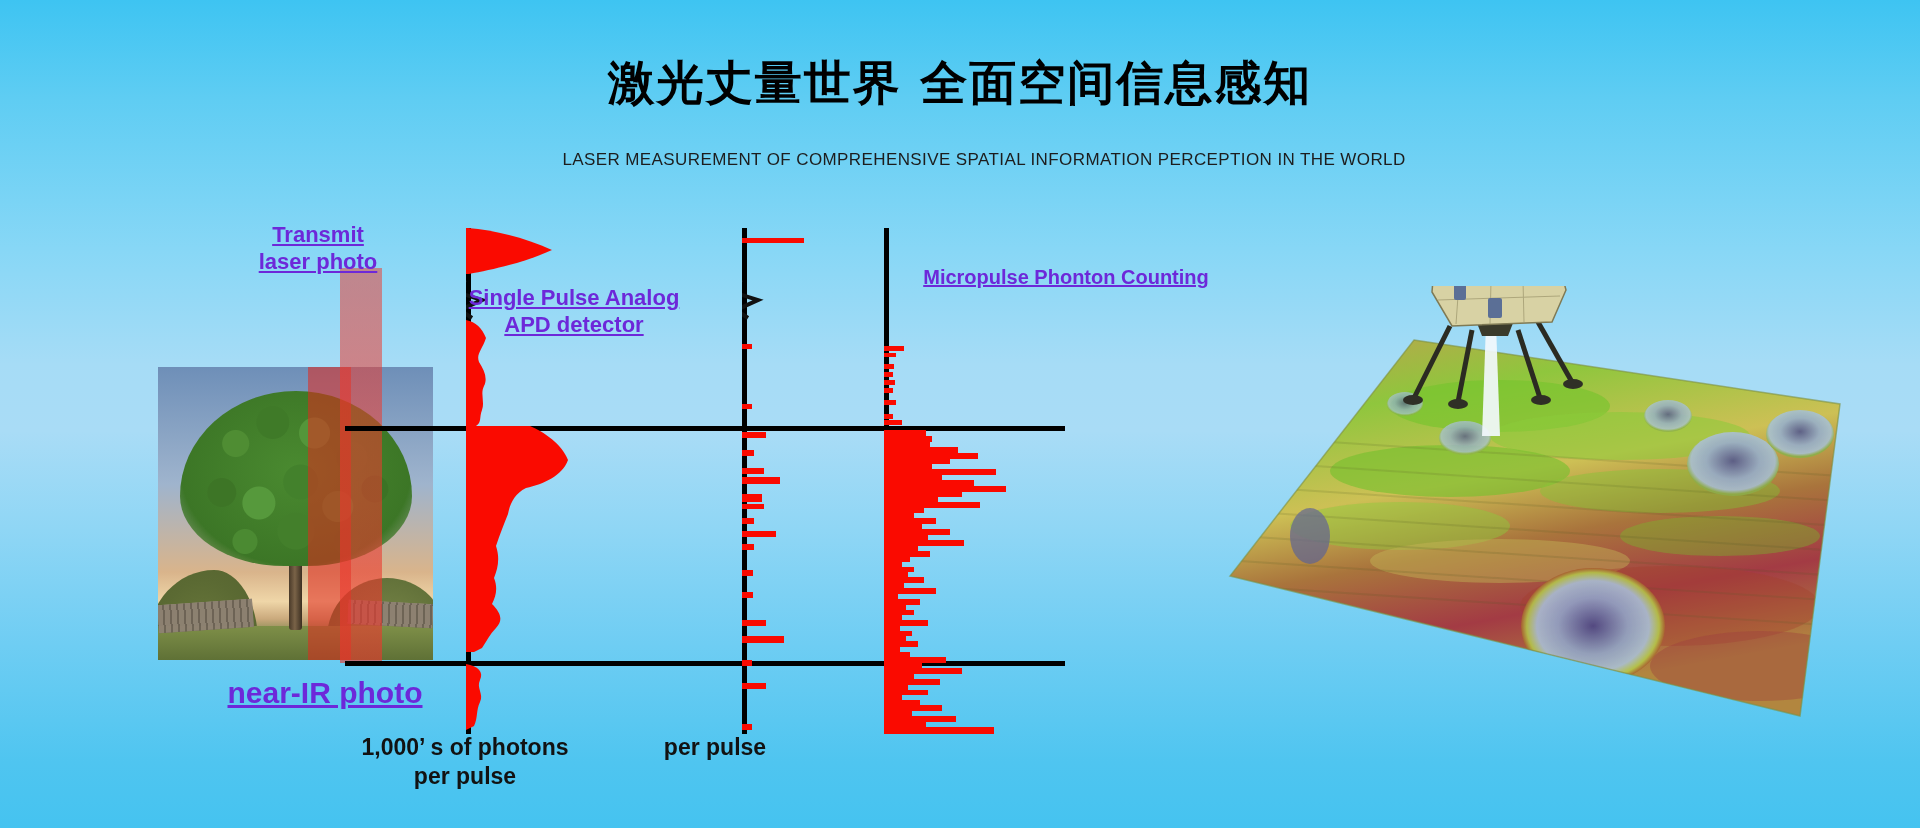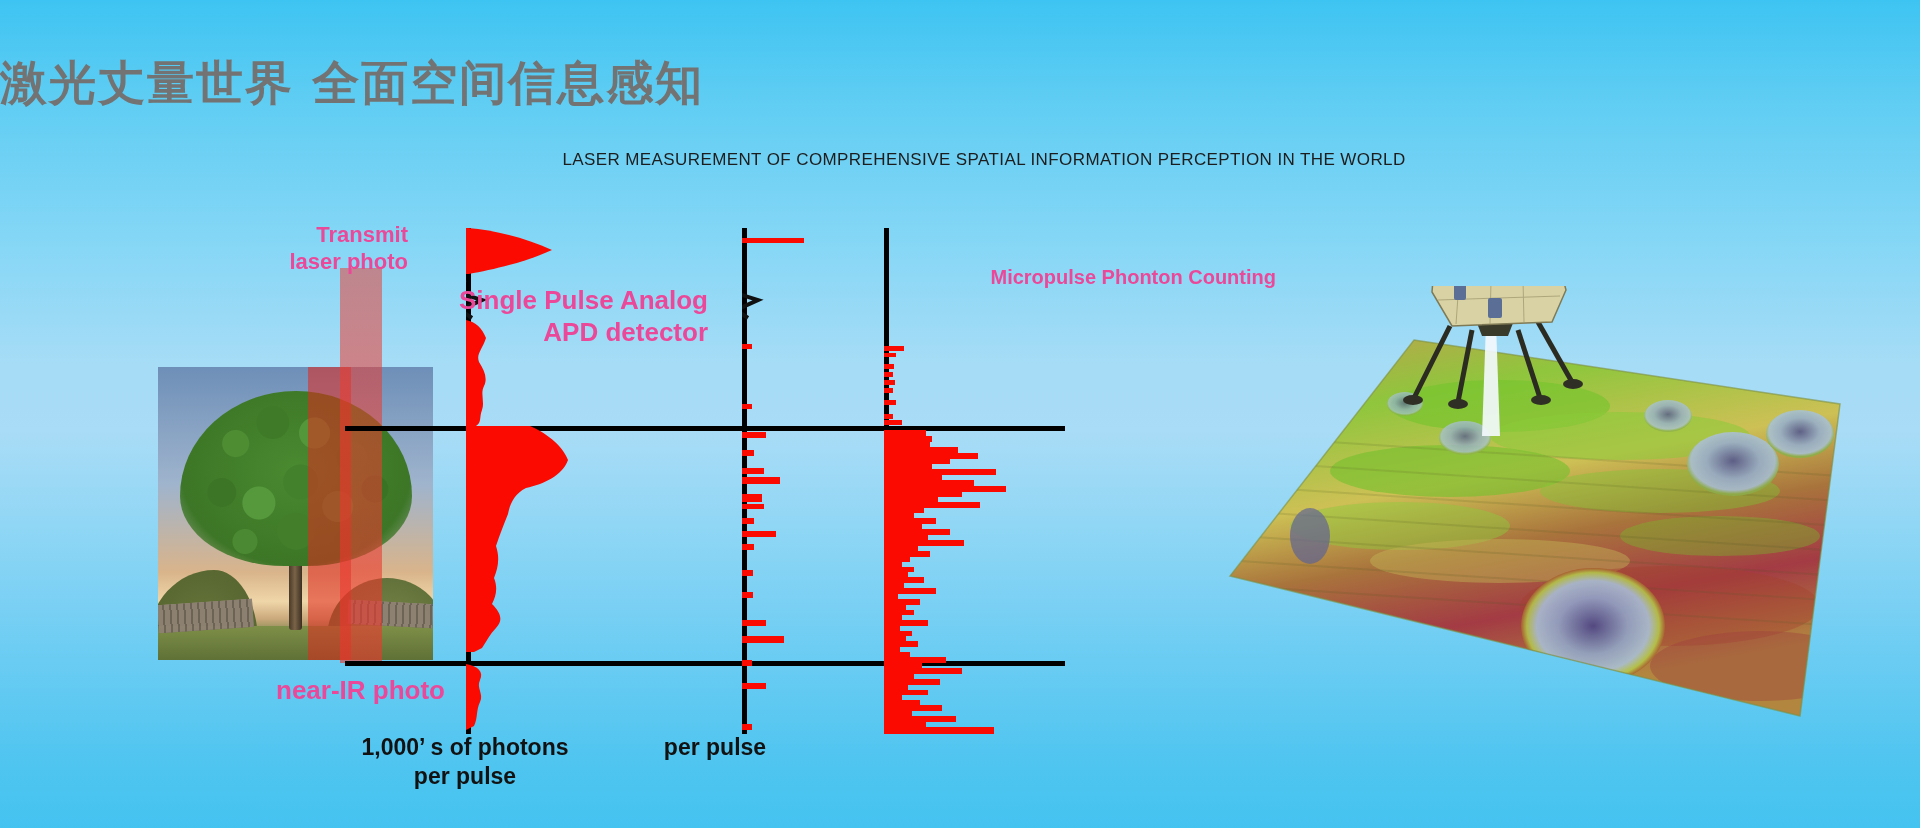--- a/index.html
+++ b/index.html
@@ -15,38 +15,38 @@
       #8fd6f5 64%,
       #6ecdf3 78%,
       #4fc5f0 92%,
       #45c3f0 100%);
     position:relative;
   }
   .stage{position:absolute;inset:0;}
 
   
   .title{
-    position:absolute;left:0;right:0;top:52px;
-    font-size:47px;font-weight:bold;color:#737373;letter-spacing:2px;
+    position:absolute;left:0;right:0;top:52px;text-align:center;
+    font-size:47px;font-weight:bold;color:#000000;letter-spacing:2px;
     font-family:"DejaVu Sans","Liberation Sans",sans-serif;
   }
   .subtitle{
     position:absolute;left:0;right:0;top:150px;text-align:center;
     font-size:17px;color:#1d1d1d;letter-spacing:.4px;
     font-family:"Liberation Sans",sans-serif;
     margin-left:48px;
   }
 
   
-  .lbl{position:absolute;font-weight:bold;color:#ec4899;line-height:1.22;text-align:right;}
+  .lbl{position:absolute;font-weight:bold;color:#6d28d9;line-height:1.22;text-align:center;text-decoration:underline;}
 
   #transmit-label{left:228px;top:222px;width:180px;font-size:22px;}
-  #apd-label{left:408px;top:285px;width:300px;font-size:26px;}
+  #apd-label{left:424px;top:285px;width:300px;font-size:22px;}
   #micropulse-label{left:856px;top:265px;width:420px;font-size:20px;}
-  #nearir-label{left:205px;top:675px;width:240px;font-size:26px;}
+  #nearir-label{left:205px;top:675px;width:240px;font-size:30px;}
 
   .cap{position:absolute;font-weight:bold;color:#121212;font-size:23px;line-height:1.25;text-align:center;}
   #cap-1{left:330px;top:733px;width:270px;}
   #cap-2{left:600px;top:733px;width:230px;}
   #cap-3{left:835px;top:733px;width:250px;}
 
   
   .photo{
     position:absolute;left:158px;top:367px;width:275px;height:293px;
     overflow:hidden;

